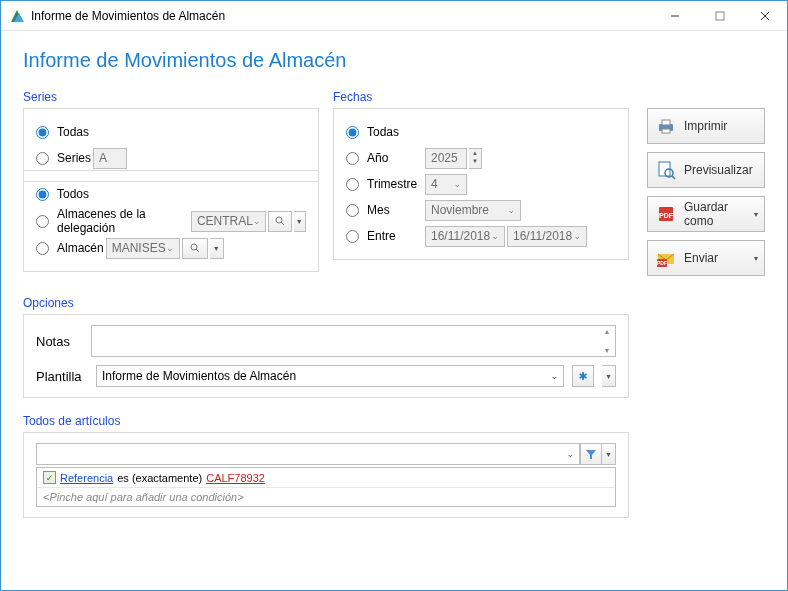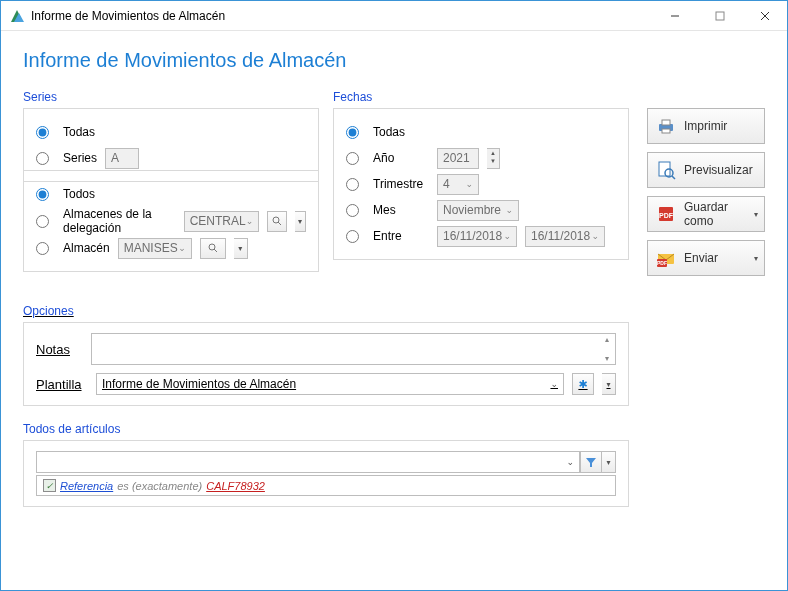--- a/index.html
+++ b/index.html
@@ -9,21 +9,21 @@
   .titlebar-icon { width:16px; height:16px; margin-right:6px; }
   .titlebar-text { font-size:12px; flex:1; color:#000; }
   .winbtn { width:45px; height:29px; display:flex; align-items:center; justify-content:center; }
   .content { padding:18px 22px; }
   h1 { font-size:20px; font-weight:400; color:#1d7fd4; margin:0 0 18px 0; }
   .layout { display:flex; gap:18px; }
   .colL { flex:1; display:flex; flex-direction:column; gap:8px; }
   .colR { width:118px; display:flex; flex-direction:column; gap:8px; }
   .section-label { font-size:12px; color:#1d4ed8; margin-bottom:4px; }
   .groupbox { border:1px solid #d9d9d9; padding:10px 12px; }
-  .row { display:flex; align-items:center; min-height:26px; gap:8px; font-size:12px; }
+  .row { display:flex; align-items:center; min-height:26px; gap:2px; font-size:12px; }
   .row2 { display:flex; gap:14px; }
   .half { flex:1; }
   input[type=radio] { margin:0 6px 0 0; accent-color:#1d7fd4; }
   .dfield { background:#f0f0f0; border:1px solid #bdbdbd; color:#6e6e6e; font-size:12px; height:21px; padding:0 5px; display:inline-flex; align-items:center; }
   .dfield span.arrow { margin-left:auto; color:#888; font-size:9px; }
   .spinbtn { display:inline-flex; flex-direction:column; border:1px solid #bdbdbd; border-left:none; background:#f0f0f0; height:21px; }
   .spinbtn div { font-size:6px; line-height:1; padding:1px 3px; color:#555; }
   .lookup { width:26px; height:21px; background:linear-gradient(#fdfdfd,#ececec); border:1px solid #bdbdbd; display:inline-flex; align-items:center; justify-content:center; }
   .sidebtn { height:36px; background:linear-gradient(#fcfcfc,#ececec); border:1px solid #b8b8b8; display:flex; align-items:center; gap:8px; padding:0 8px; font-size:12px; color:#333; position:relative; }
   .sidebtn .ico { width:20px; height:20px; flex-shrink:0; }
@@ -101,39 +101,39 @@
             <div class="section-label">Fechas</div>
             <div class="groupbox">
               <label class="row">
                   <input type="radio" name="fechas" checked="" style="">
                   <span>Todas</span>
                 </label>
               <label class="row">
                   <input type="radio" name="fechas" style="">
                   <span style="width:56px">Año</span>
                 <span class="dfield" style="width:42px">
-                    <span>2021</span>
+                    <span>2025</span>
                   </span>
                   <span class="spinbtn">
                     <div>▲</div>
                     <div>▼</div>
                   </span>
               </label>
               <label class="row">
                   <input type="radio" name="fechas" style="">
                   <span style="width:56px">Trimestre</span>
                 <span class="dfield" style="width:42px">
                     <span>4</span>
                     <span class="arrow">⌄</span>
                   </span>
               </label>
               <label class="row">
                   <input type="radio" name="fechas" style="">
                   <span style="width:56px">Mes</span>
-                <span class="dfield" style="width:82px">
+                <span class="dfield" style="width:96px">
                     <span>Noviembre</span>
                     <span class="arrow">⌄</span>
                   </span>
               </label>
               <label class="row">
                   <input type="radio" name="fechas" style="">
                   <span style="width:56px">Entre</span>
                 <span class="dfield" style="width:80px">
                     <span>16/11/2018</span>
                     <span class="arrow">⌄</span>
@@ -179,21 +179,21 @@
                   <svg width="10" height="10">
                     <circle cx="4" cy="4" r="3" fill="none" stroke="#777"></circle>
                     <line x1="6" y1="6" x2="9" y2="9" stroke="#777"></line>
                   </svg>
                 </span>
                 <span class="drp" style="height:21px">▾</span>
             </label>
           </div>
         </div>
 
-        <div style="margin-top:24px;text-decoration:underline;">
+        <div style="margin-top:16px;">
           <div class="section-label">Opciones</div>
           <div class="groupbox">
             <div class="opt-row">
               <div class="opt-label">Notas</div>
               <div class="notas">
                   <div class="scroll">
                     <span>▴</span>
                     <span>▾</span>
                   </div>
                 </div>
@@ -225,20 +225,21 @@
                 </span>
                 <span class="drp">▾</span>
             </div>
             <div class="filterbox">
               <div class="frow">
                 <span class="chk">✓</span>
                 <span class="linkblue">Referencia</span>
                 <span>es (exactamente)</span>
                 <span class="linkred">CALF78932</span>
               </div>
+              <div class="frow">&lt;Pinche aquí para añadir una condición&gt;</div>
             </div>
           </div>
         </div>
 
       </div>
 
       <div class="colR" style="padding-top:18px">
         <div class="sidebtn">
           <svg class="ico" viewBox="0 0 20 20">
               <rect x="3" y="8" width="14" height="7" rx="1" fill="#5a8fc8"></rect>

